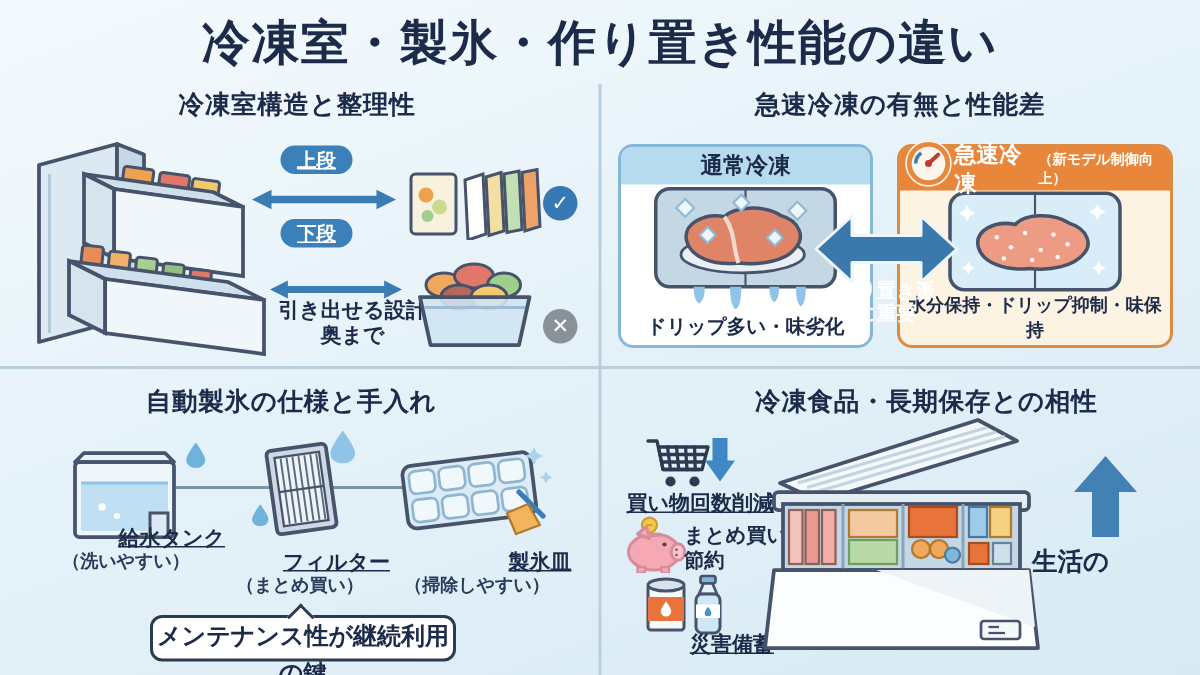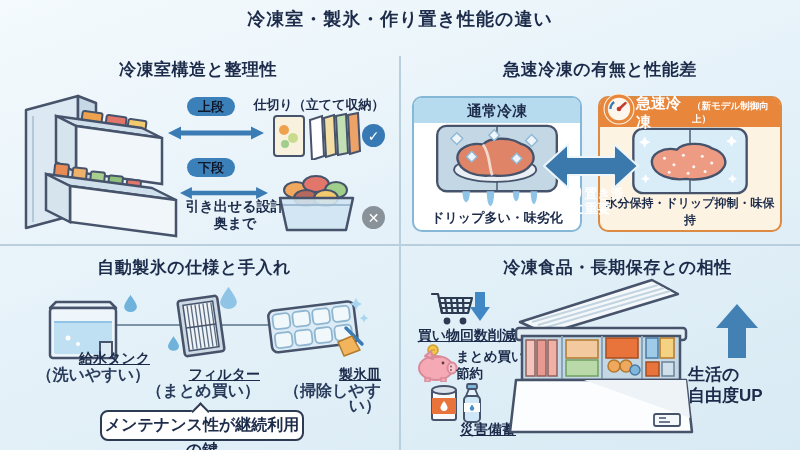--- a/index.html
+++ b/index.html
@@ -3,47 +3,47 @@
 <meta charset="utf-8">
 <style>
   html,body{margin:0;padding:0;background:#cfe3ef;}
   .stage{
     position:relative;width:800px;height:450px;overflow:hidden;
     background:linear-gradient(160deg,#f4fafd 0%,#e6f2f9 45%,#d8eaf4 100%);
     font-family:"Liberation Sans","DejaVu Sans",sans-serif;color:#1c2b4a;
   }
   .abs{position:absolute;}
   .title{position:absolute;top:7px;left:0;width:800px;text-align:center;
-    font-size:18px;font-weight:800;letter-spacing:1px;color:#1c2b4a;}
+    font-size:32px;font-weight:800;letter-spacing:1px;color:#1c2b4a;}
   .divider-v{position:absolute;left:399px;top:56px;width:2px;height:394px;background:#b9cfdd;}
   .divider-h{position:absolute;left:0;top:244px;width:800px;height:2px;background:#b9cfdd;}
   .heading{position:absolute;font-size:17px;font-weight:800;text-align:center;
     letter-spacing:0.5px;color:#1c2b4a;}
-  .badge{position:absolute;background:#3c80ba;color:#0f172a;font-size:13px;font-weight:700;
-    padding:1px 11px;border-radius:12px;line-height:17px;}
+  .badge{position:absolute;background:#3c80ba;color:#ffffff;font-size:13px;font-weight:700;
+    padding:1px 11px;border-radius:12px;line-height:17px;text-decoration:underline;}
   .cap{position:absolute;font-weight:800;color:#1c2b4a;}
   .mark{position:absolute;width:23px;height:23px;border-radius:50%;color:#fff;
     font-size:14px;font-weight:800;display:flex;align-items:center;justify-content:center;}
   .mark.check{background:#3779b5;}
   .mark.cross{background:#8a9299;}
   .card{position:absolute;border-radius:10px;display:flex;flex-direction:column;overflow:visible;}
   .card-normal{background:#ffffff;border:2px solid #85b7d6;}
   .card-quick{background:#fdf3e2;border:2px solid #dd8a42;}
   .card-header-blue{height:25px;background:#b7dbee;border-radius:7px 7px 0 0;
     text-align:center;font-size:15px;font-weight:800;line-height:25px;color:#1c2b4a;}
   .card-header-orange{position:relative;height:29px;background:#e8873c;border-radius:7px 7px 0 0;
     color:#fff;display:flex;align-items:center;padding-left:36px;}
   .qf-main{font-size:15px;font-weight:800;}
   .qf-note{font-size:9.5px;font-weight:700;margin-left:1px;}
   .gauge{position:absolute;left:3px;top:-5px;}
   .card-body{flex:1;display:flex;align-items:center;justify-content:center;}
   .card-cap{text-align:center;font-size:13px;font-weight:800;padding-bottom:5px;color:#1c2b4a;}
   .connector{position:absolute;height:2px;background:#7d93a8;top:324px;}
   .lbl{font-size:14px;font-weight:800;text-align:right;line-height:17px;color:#1c2b4a;text-decoration:underline;}
-  .note{font-size:16px;font-weight:700;text-align:right;line-height:15px;color:#2a3c5c;}
+  .note{font-size:12px;font-weight:700;text-align:center;line-height:15px;color:#2a3c5c;}
   .bubble{position:absolute;background:#fff;border:2px solid #2c3a52;border-radius:8px;
     font-size:16px;font-weight:800;text-align:center;line-height:25px;height:27px;color:#1c2b4a;}
   .bubble::before{content:"";position:absolute;top:-7px;left:92px;width:11px;height:11px;
     background:#fff;border-left:2px solid #2c3a52;border-top:2px solid #2c3a52;transform:rotate(45deg);}
   .mid-arrow-label{position:absolute;left:542px;top:150px;width:98px;text-align:center;
     color:#fff;font-size:13px;font-weight:700;line-height:15px;z-index:6;margin-top:36px;}
   .pullout{position:absolute;font-size:14px;font-weight:800;text-align:center;line-height:17px;}
   .two-line{position:absolute;font-weight:800;text-align:left;}
 </style>
 </head>
@@ -72,40 +72,39 @@
     <rect x="80" y="86" width="14" height="22" rx="2" fill="#a8cf90" stroke="#46536b" stroke-width="2" transform="rotate(6 87 97)"></rect>
     <rect x="98" y="90" width="14" height="22" rx="2" fill="#8fc07e" stroke="#46536b" stroke-width="2" transform="rotate(6 105 101)"></rect>
     <rect x="116" y="94" width="14" height="22" rx="2" fill="#e2766a" stroke="#46536b" stroke-width="2" transform="rotate(6 123 105)"></rect>
     <polygon points="36,88 142,102 166,114 60,100" fill="#cfdfeb" stroke="#46536b" stroke-width="2.5" stroke-linejoin="round"></polygon>
     <polygon points="60,100 166,114 166,150 60,136" fill="#f0f6fa" stroke="#46536b" stroke-width="2.5"></polygon>
     <polygon points="36,88 60,100 60,136 36,124" fill="#d6e4ee" stroke="#46536b" stroke-width="2.5"></polygon>
   </svg>
 
   <div class="badge" style="left:187px;top:97px">上段</div>
 
-  <div class="cap" style="left:246px;top:96px;width:146px;text-align:center;font-size:13px">仕切り（立てて収納）</div>
 
   <svg class="abs" style="left:168px;top:126px" width="96" height="14" viewBox="0 0 96 14">
     <polygon points="0,7 13,0.5 13,4.5 83,4.5 83,0.5 96,7 83,13.5 83,9.5 13,9.5 13,13.5" fill="#3b7cb5"></polygon>
   </svg>
 
   <svg class="abs" style="left:272px;top:110px" width="90" height="50" viewBox="0 0 90 50">
     <rect x="2" y="6" width="30" height="40" rx="3" fill="#f7f1de" stroke="#46536b" stroke-width="2"></rect>
     <circle cx="12" cy="20" r="5" fill="#efa24e"></circle>
     <circle cx="21" cy="28" r="5" fill="#c9dc8e"></circle>
     <circle cx="13" cy="34" r="4" fill="#9fcf8a"></circle>
     <polygon points="38,10 50,6 52,46 40,50" fill="#ffffff" stroke="#46536b" stroke-width="2"></polygon>
     <polygon points="52,8 62,5 64,44 54,47" fill="#f3dfa4" stroke="#46536b" stroke-width="2"></polygon>
     <polygon points="64,6 74,4 76,43 66,45" fill="#c3e0b4" stroke="#46536b" stroke-width="2"></polygon>
     <polygon points="76,5 86,3 88,41 78,44" fill="#eda268" stroke="#46536b" stroke-width="2"></polygon>
   </svg>
 
   <div class="mark check" style="left:362px;top:124px">✓</div>
 
-  <div class="badge" style="left:187px;top:158px">下段</div>
+  <div class="badge" style="left:187px;top:146px">下段</div>
 
   <svg class="abs" style="left:180px;top:186px" width="88" height="14" viewBox="0 0 96 14">
     <polygon points="0,7 13,0.5 13,4.5 83,4.5 83,0.5 96,7 83,13.5 83,9.5 13,9.5 13,13.5" fill="#3b7cb5"></polygon>
   </svg>
 
   <div class="pullout" style="left:172px;top:198px;width:126px">
     <div>引き出せる設計</div>
     <div>奥まで</div>
   </div>
 
@@ -358,16 +357,15 @@
     <line x1="155" y1="142" x2="162" y2="142" stroke="#46536b" stroke-width="1.5"></line>
     <line x1="155" y1="146" x2="166" y2="146" stroke="#46536b" stroke-width="1.5"></line>
   </svg>
 
   <svg class="abs" style="left:716px;top:304px" width="42" height="54" viewBox="0 0 42 54">
     <polygon points="21,0 42,24 30,24 30,54 12,54 12,24 0,24" fill="#4381b5"></polygon>
   </svg>
 
   <div class="two-line abs" style="left:688px;top:364px;width:100px;font-size:17px;line-height:21px">
     <div>生活の</div>
-    <div>自由度UP</div>
   </div>
 
 </div>
 
 </body></html>

